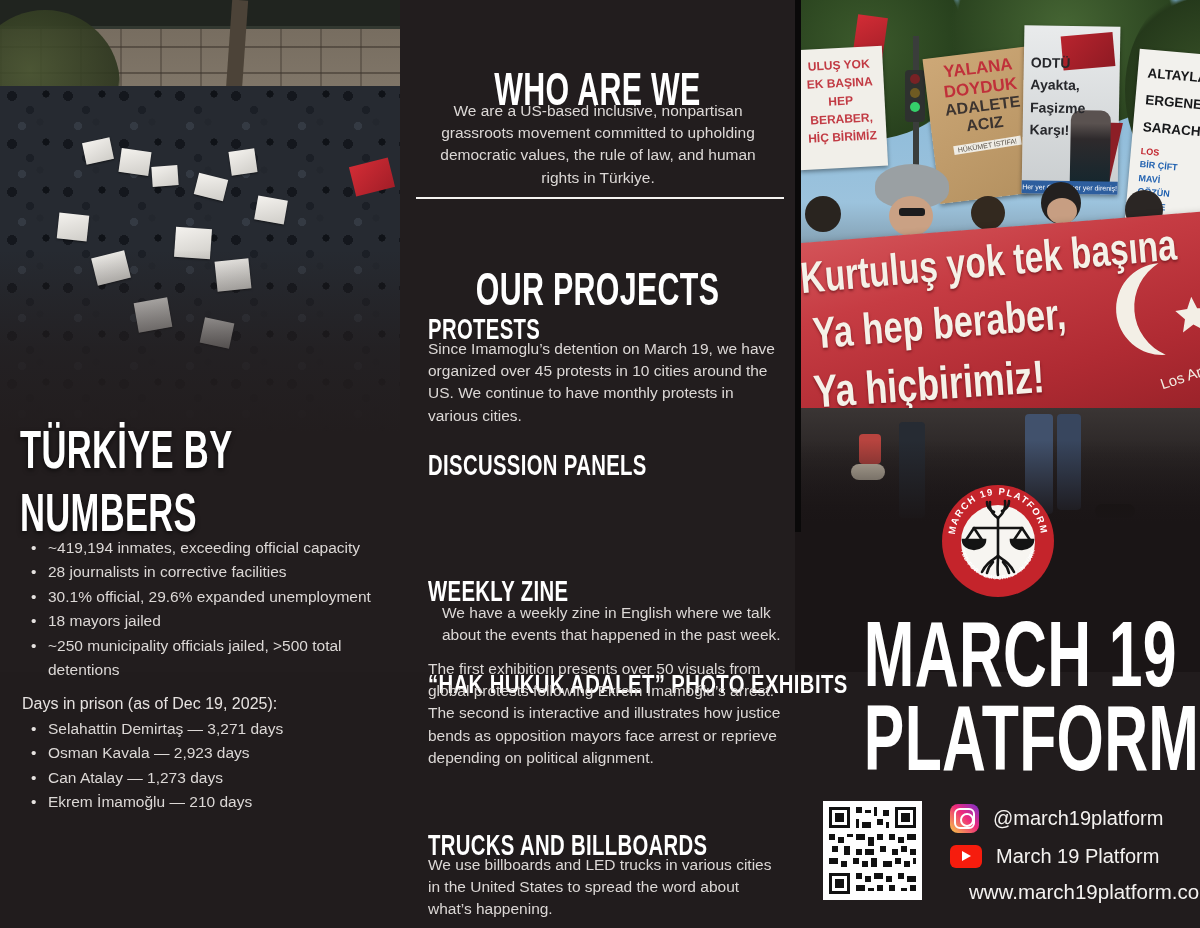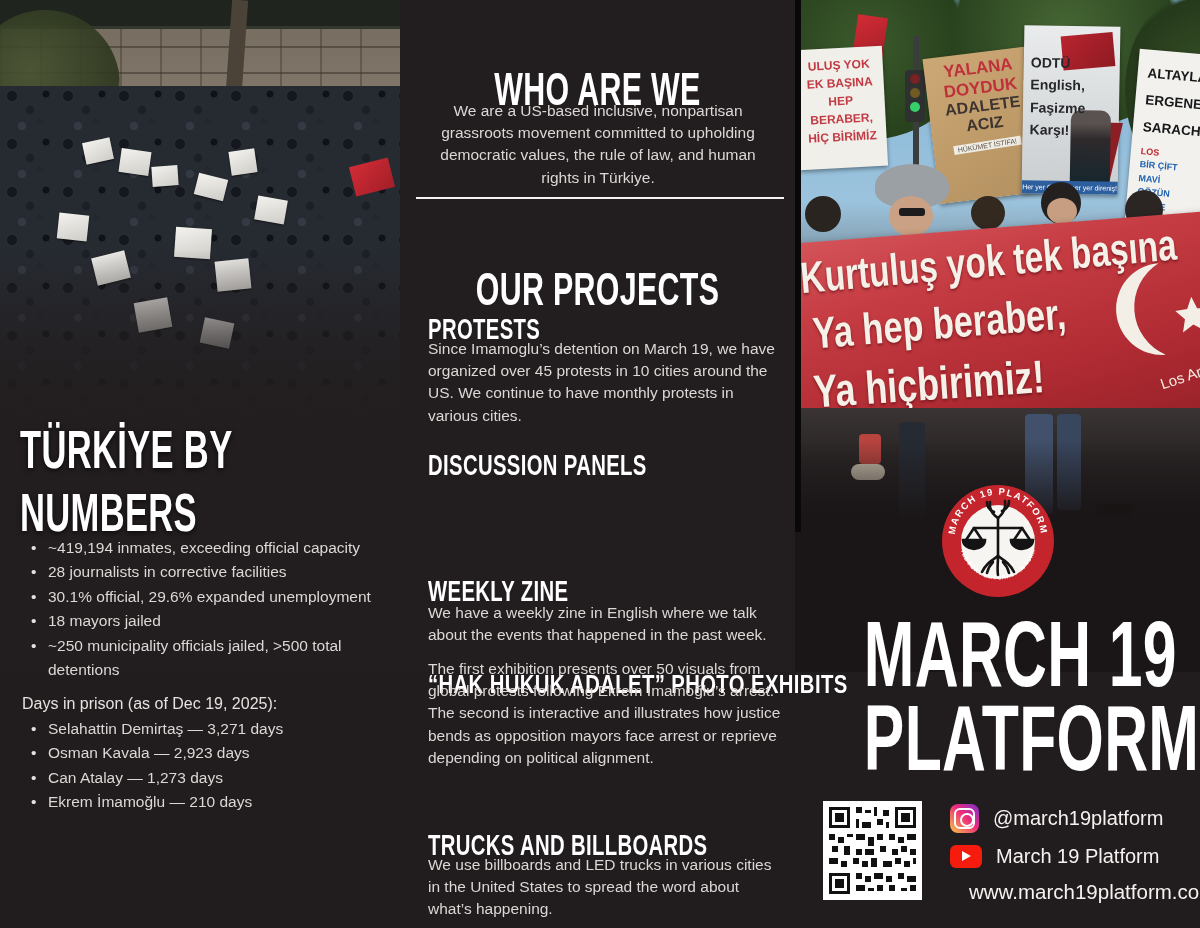--- a/index.html
+++ b/index.html
@@ -187,21 +187,21 @@
     <p class="body who-text">We are a US-based inclusive, nonpartisan grassroots movement committed to upholding democratic values, the rule of law, and human rights in Türkiye.</p>
     <div class="divider"></div>
     <h2 class="cond projects-title">OUR PROJECTS</h2>
 
     <h3 class="cond sec-title" style="top:284px;">PROTESTS</h3>
     <p class="body sec-body" style="top:322px;">Since Imamoglu’s detention on March 19, we have organized over 45 protests in 10 cities around the US. We continue to have monthly protests in various cities.</p>
 
     <h3 class="cond sec-title" style="top:420px;">DISCUSSION PANELS</h3>
 
     <h3 class="cond sec-title" style="top:546px;">WEEKLY ZINE</h3>
-    <p class="body sec-body" style="top:586px;">We have a weekly zine in English where we talk about the events that happened in the past week.</p>
+    <p class="body sec-body" style="top:586px;margin-left:14px;">We have a weekly zine in English where we talk about the events that happened in the past week.</p>
 
     <h3 class="cond sec-title small" style="top:643px;">“HAK HUKUK ADALET” PHOTO EXHIBITS</h3>
     <p class="body sec-body" style="top:642px;">The first exhibition presents over 50 visuals from global protests following Ekrem İmamoğlu’s arrest. The second is interactive and illustrates how justice bends as opposition mayors face arrest or reprieve depending on political alignment.</p>
 
     <h3 class="cond sec-title" style="top:800px;">TRUCKS AND BILLBOARDS</h3>
     <p class="body sec-body" style="top:838px;">We use billboards and LED trucks in various cities in the United States to spread the word about what’s happening.</p>
   </section>
 
   <section class="panel panel-right">
     <div class="photo-right">
@@ -230,21 +230,21 @@
         <div class="dark">ACIZ</div>
         <span class="note">HÜKÜMET İSTİFA!</span>
       </div>
 
       <div class="sign sign-odtu" style="left:228px;top:26px;width:96px;height:168px;">
         <div class="flag"></div>
         <div class="cape"></div>
         <div class="ata"></div>
         <div class="txt">
           <span>ODTÜ</span><br>
-          <span>English,</span><br>
+          <span>Ayakta,</span><br>
           <span>Faşizme</span><br>
           <span>Karşı!</span>
         </div>
         <div class="strip">Her yer ODTÜ, her yer direniş!</div>
       </div>
 
       <div class="sign sign-altay" style="left:332px;top:52px;width:80px;height:280px;">
         <div class="b">ALTAYLARD</div>
         <div class="b">ERGENEKON</div>
         <div class="b">SARACHAN</div>

